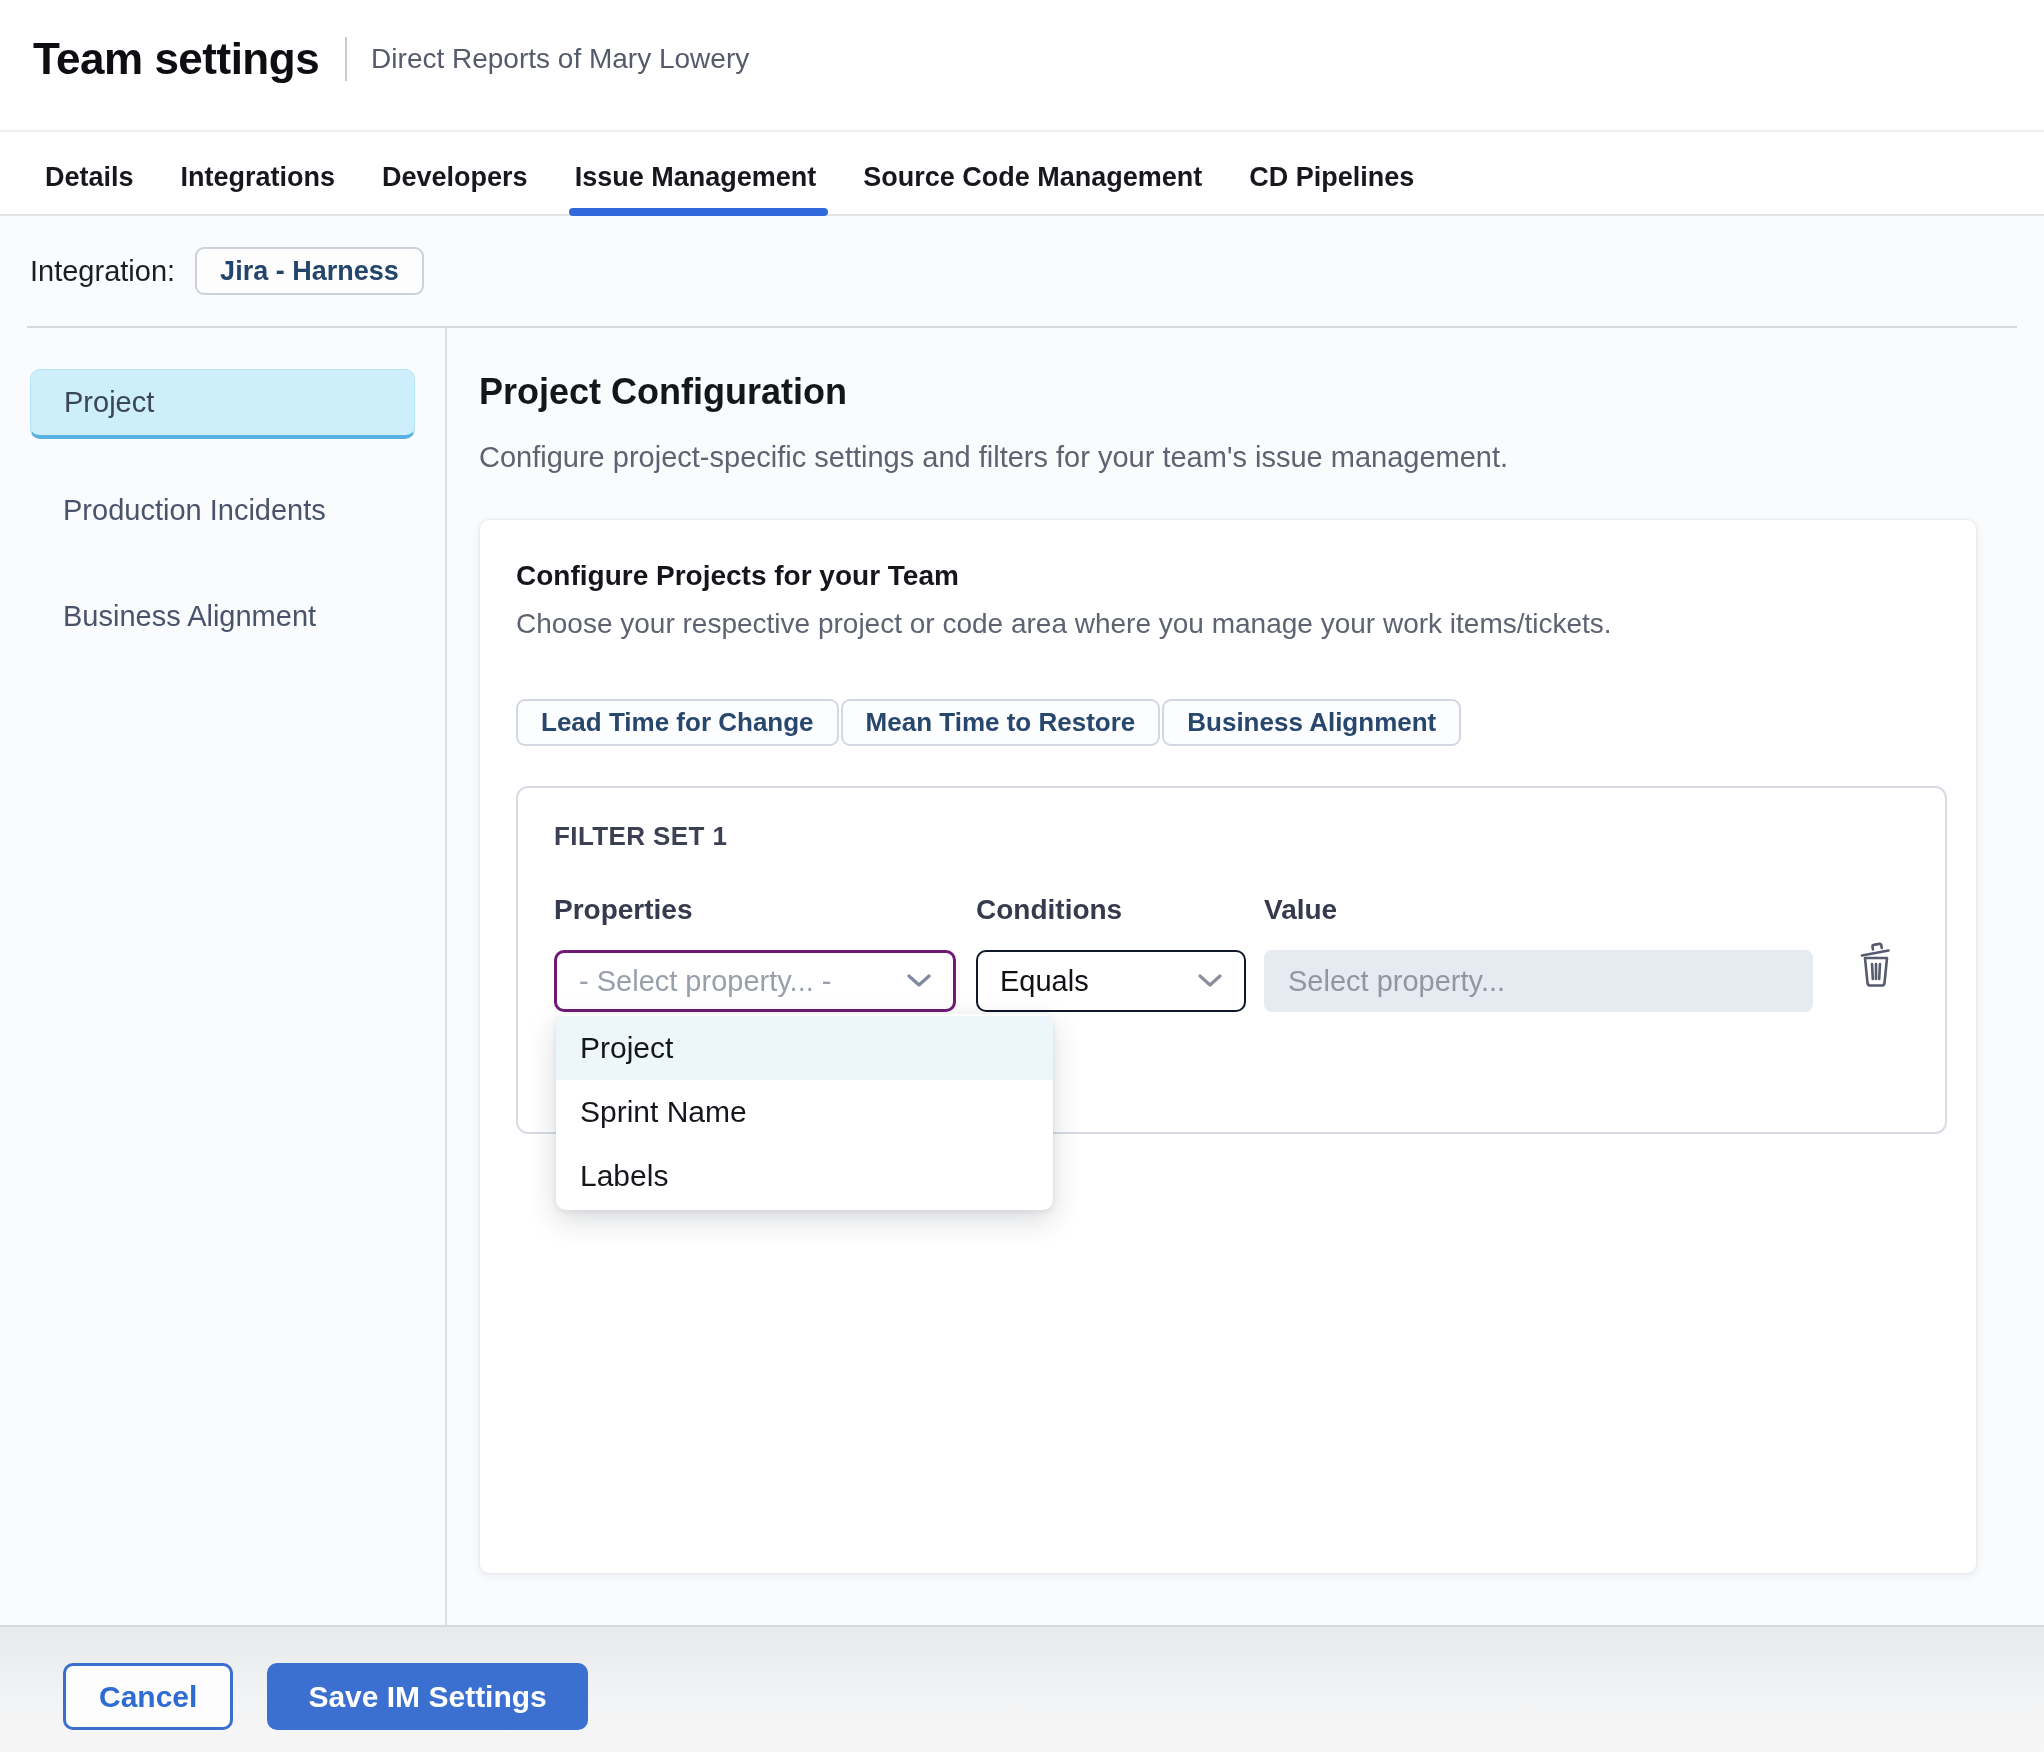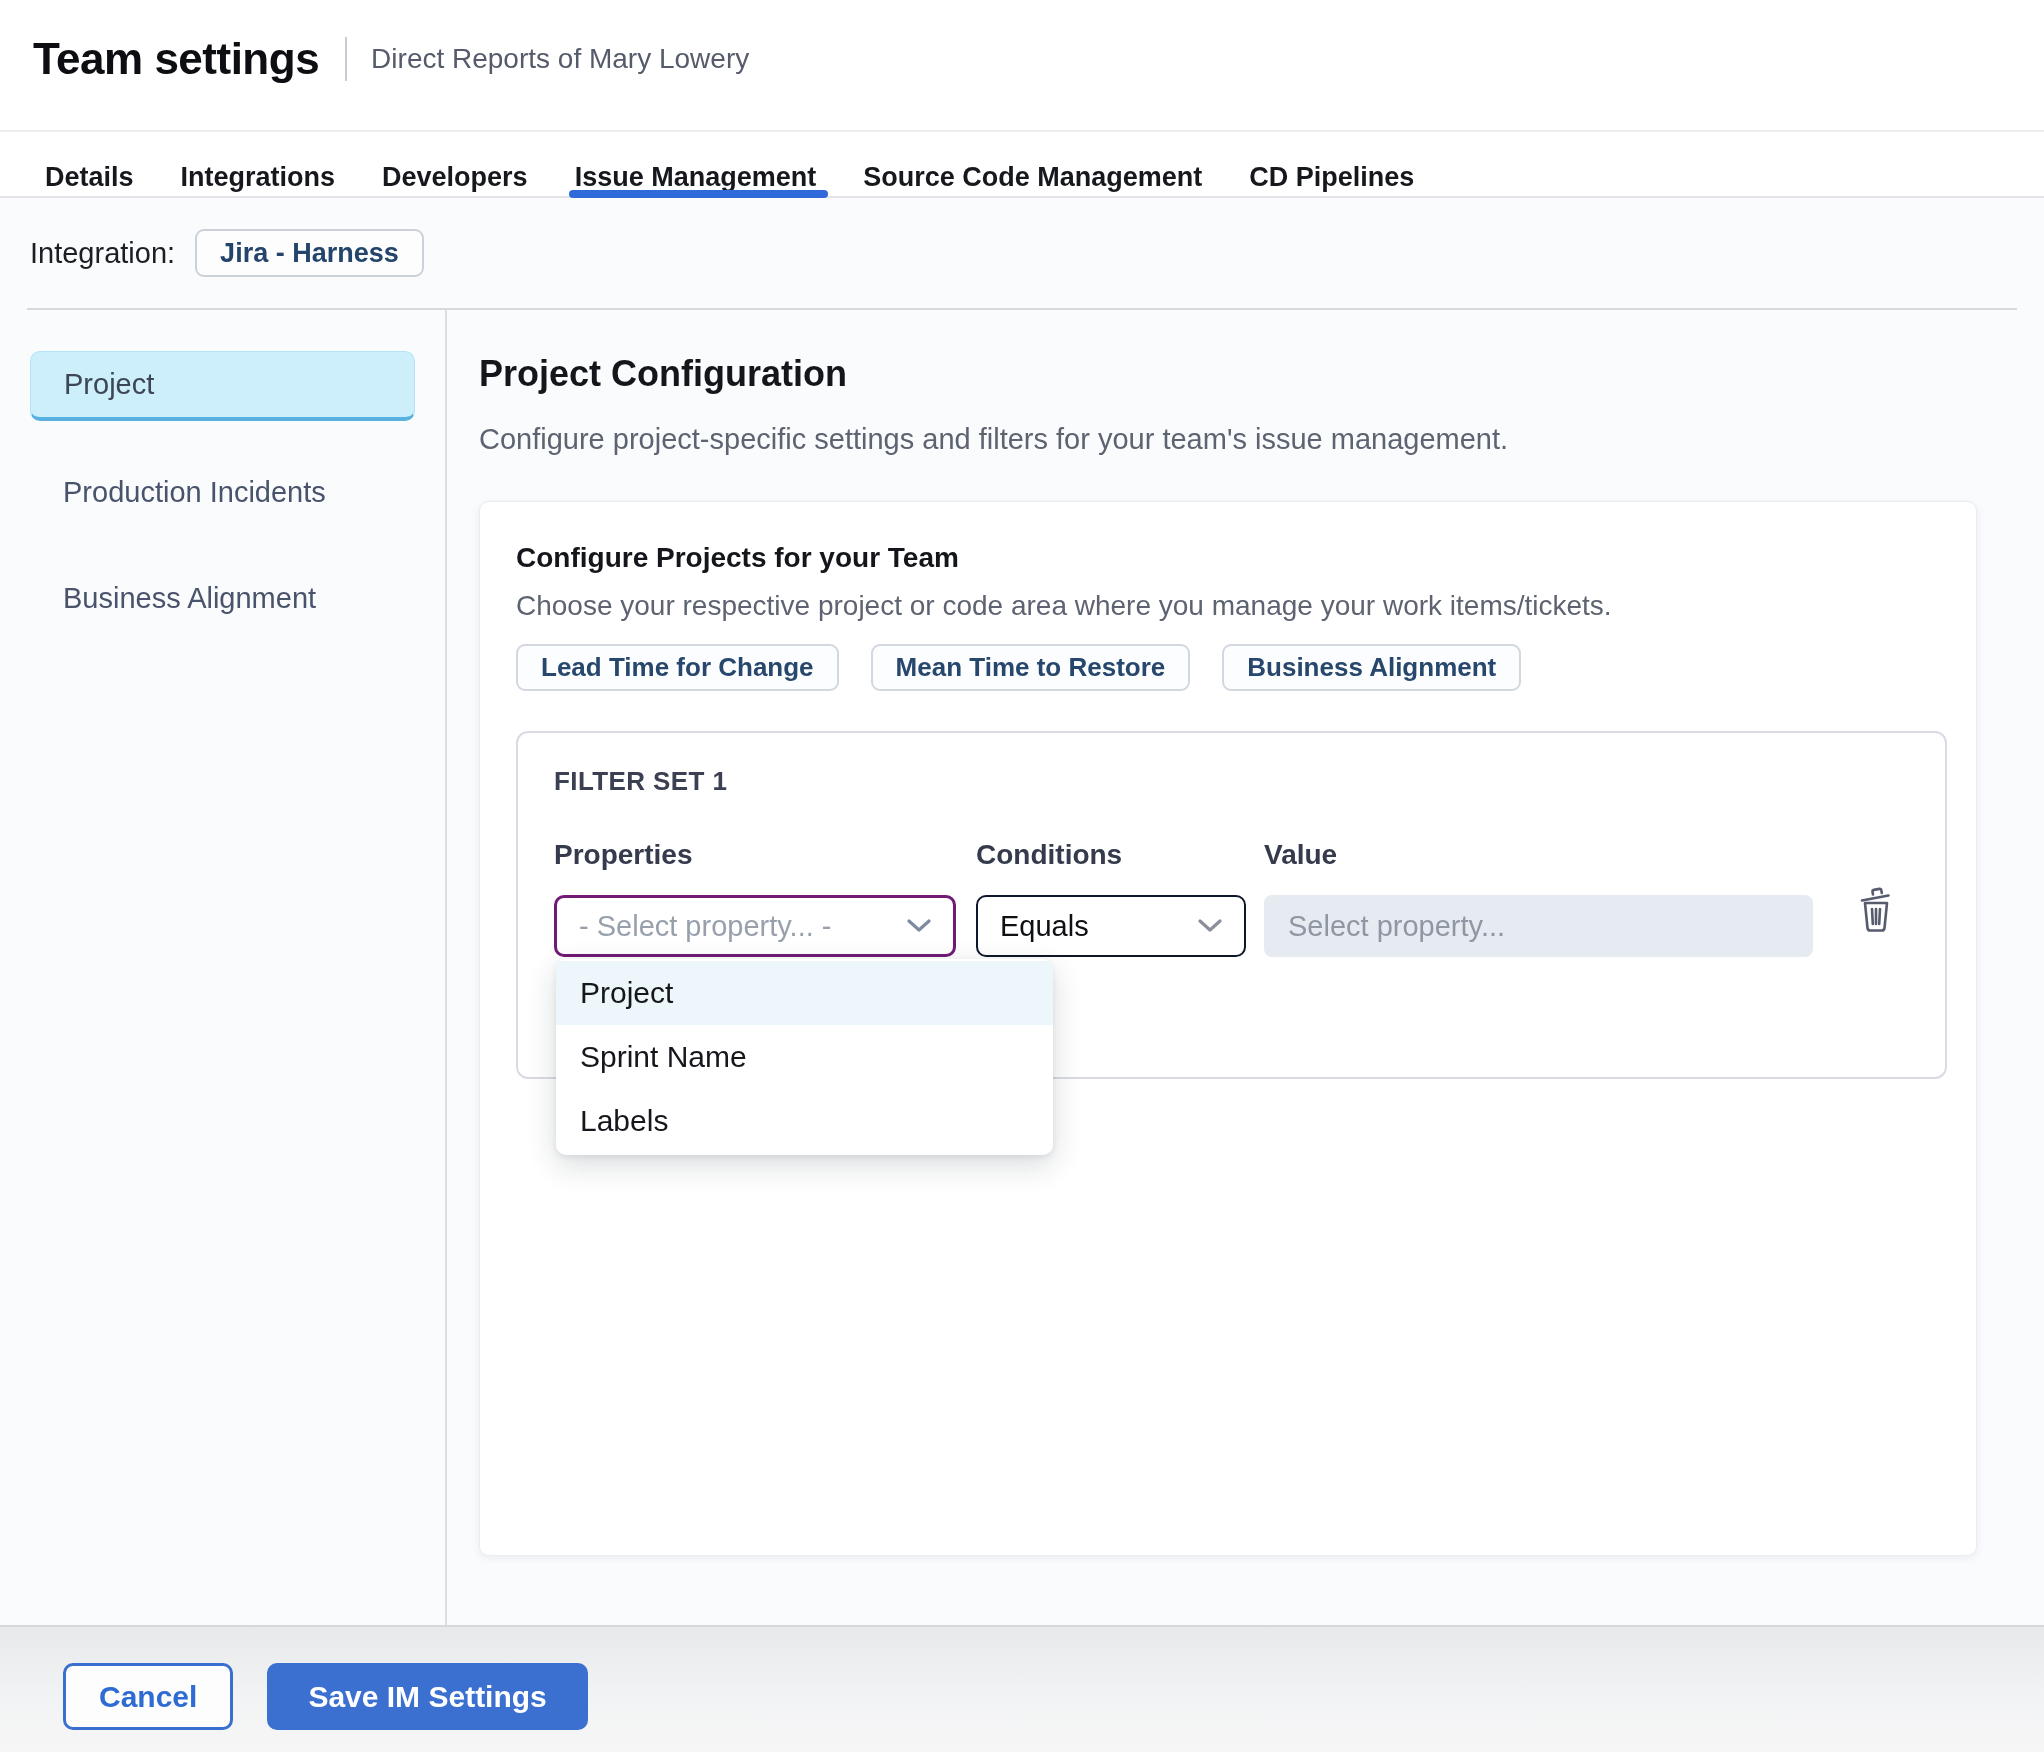--- a/index.html
+++ b/index.html
@@ -13,21 +13,21 @@
   .page { width:2044px; height:1752px; display:flex; flex-direction:column; }
 
   
   .header { background:#ffffff; height:132px; padding:34px 0 0 33px; border-bottom:2px solid #ededf0; flex:0 0 auto; }
   .header-row { display:flex; align-items:center; }
   .page-title { font-size:44px; font-weight:700; color:#0d0e12; letter-spacing:-0.5px; }
   .title-divider { width:0; height:44px; border-left:2px solid #c9ccd4; margin:0 24px 0 26px; }
   .page-subtitle { font-size:28px; color:#565b6b; }
 
   
-  .tabbar { background:#ffffff; height:66px; padding-left:45px; display:flex; gap:47px; border-bottom:2px solid #e3e4e8; flex:0 0 auto; }
+  .tabbar { background:#ffffff; height:84px; padding-left:45px; display:flex; gap:47px; border-bottom:2px solid #e3e4e8; flex:0 0 auto; }
   .tab { position:relative; font-size:27px; font-weight:700; color:#16181d; padding-top:30px; cursor:default; }
   .tab.active::after {
     content:""; position:absolute; left:-6px; right:-12px; bottom:-2px; height:8px;
     background:#3069d9; border-radius:4px;
   }
 
   
   .integration-row { height:110px; padding:31px 0 0 30px; display:flex; align-items:flex-start; flex:0 0 auto; }
   .integration-label { font-size:29px; color:#1c1e24; line-height:48px; }
   .integration-chip {
@@ -50,21 +50,21 @@
 
   .card {
     margin-top:45px; width:1498px; height:1055px; background:#ffffff;
     border:1px solid #e9ebef; border-radius:10px;
     box-shadow:0 2px 8px rgba(25,34,55,0.07);
     padding:40px 36px;
   }
   .card-title { font-size:28px; font-weight:700; color:#14161b; }
   .card-sub { margin-top:16px; font-size:28px; color:#5d6370; }
 
-  .chip-row { margin-top:22px; display:flex; gap:32px; }
+  .chip-row { margin-top:59px; display:flex; gap:2px; }
   .metric-chip {
     height:47px; padding:0 23px; display:inline-flex; align-items:center;
     border:2px solid #d3d7df; border-radius:9px; background:#fcfdfe;
     font-size:26px; font-weight:600; color:#27476d; cursor:pointer;
   }
 
   .filter-box {
     margin-top:40px; width:1431px; border:2px solid #d8dbe4; border-radius:12px;
     padding:33px 36px 0 36px; height:348px;
   }

